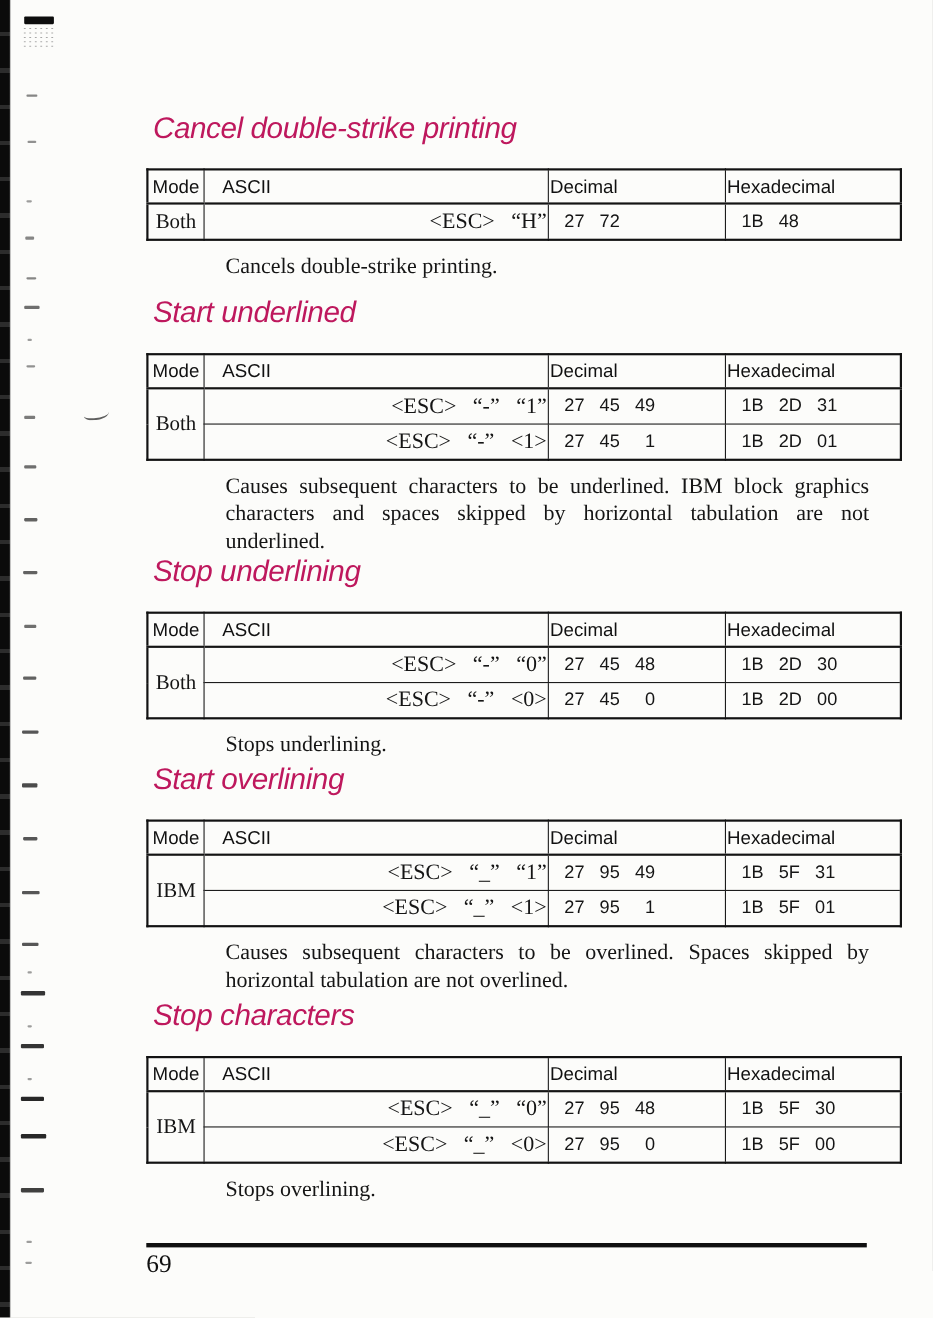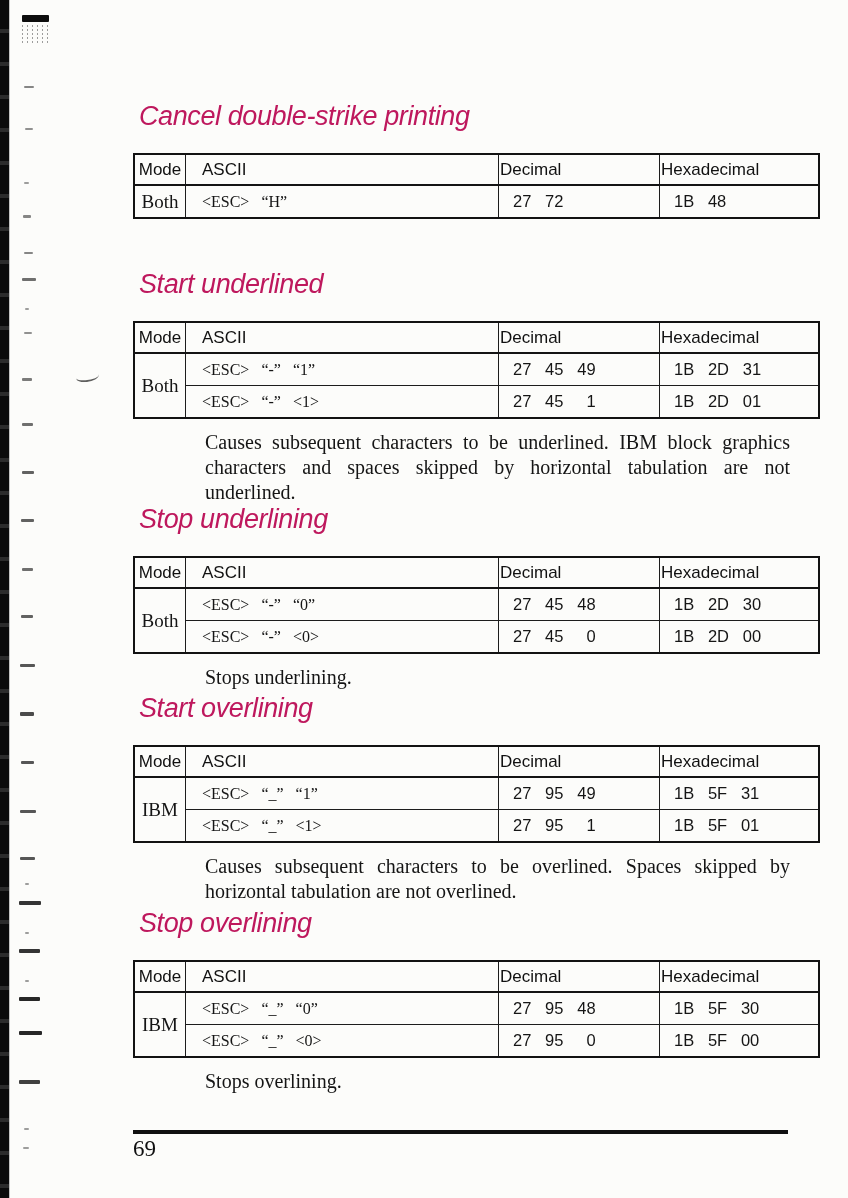--- a/index.html
+++ b/index.html
@@ -42,21 +42,21 @@
     font-family:"Liberation Sans", sans-serif; font-weight:normal;
     font-size:17px; height:27px; color:#111;
   }
   .c-mode { width:48px; text-align:center;margin-top:14px; }
   .c-ascii { width:295px; text-align:left; padding-left:16px; }
   .c-dec { width:158px; }
   .c-hex { width:156px; }
   thead .c-dec, thead .c-hex { text-align:left; }
   tbody td { height:29px; }
   tbody td.c-mode { font-size:19px; }
-  tbody td.c-ascii { font-size:16px; white-space:pre; }
+  tbody td.c-ascii { font-size:20px; white-space:pre;text-align:right; }
   tbody td.c-dec, tbody td.c-hex {
     font-family:"Liberation Sans", sans-serif; font-size:16.5px;
     text-align:left; padding-left:14px; white-space:pre;
   }
   .desc { font-size:20px; line-height:25px; margin:11px 0 0 72px; }
   .para { font-size:20px; line-height:25px; margin:11px 0 0 0; padding-left:72px; text-align:justify; }
   .rule { position:absolute; left:133px; top:1130px; width:655px; height:4px; background:#101010; }
   .pagenum { position:absolute; left:133px; top:1136px; width:653px; text-align:left; font-size:23px; color:#101010; }
 </style>
 </head>
@@ -113,20 +113,21 @@
       </thead>
       <tbody>
         <tr>
           <td class="c-mode">Both</td>
           <td class="c-ascii">&lt;ESC&gt;   “H”</td>
           <td class="c-dec">27   72</td>
           <td class="c-hex">1B   48</td>
         </tr>
       </tbody>
     </table>
+    <p class="desc">Cancels double-strike printing.</p>
   </div>
 
   <div class="section" style="top:252px">
     <h2 class="title">Start underlined</h2>
     <table class="cmd">
       <thead>
         <tr>
           <th class="c-mode">Mode</th>
           <th class="c-ascii">ASCII</th>
           <th class="c-dec">Decimal</th>
@@ -200,21 +201,21 @@
           <td class="c-ascii">&lt;ESC&gt;   “_”   &lt;1&gt;</td>
           <td class="c-dec">27   95     1</td>
           <td class="c-hex">1B   5F   01</td>
         </tr>
       </tbody>
     </table>
     <p class="para">Causes subsequent characters to be overlined. Spaces skipped by horizontal tabulation are not overlined.</p>
   </div>
 
   <div class="section" style="top:891px">
-    <h2 class="title">Stop overlining</h2>
+    <h2 class="title">Stop characters</h2>
     <table class="cmd">
       <thead>
         <tr>
           <th class="c-mode">Mode</th>
           <th class="c-ascii">ASCII</th>
           <th class="c-dec">Decimal</th>
           <th class="c-hex">Hexadecimal</th>
         </tr>
       </thead>
       <tbody>

